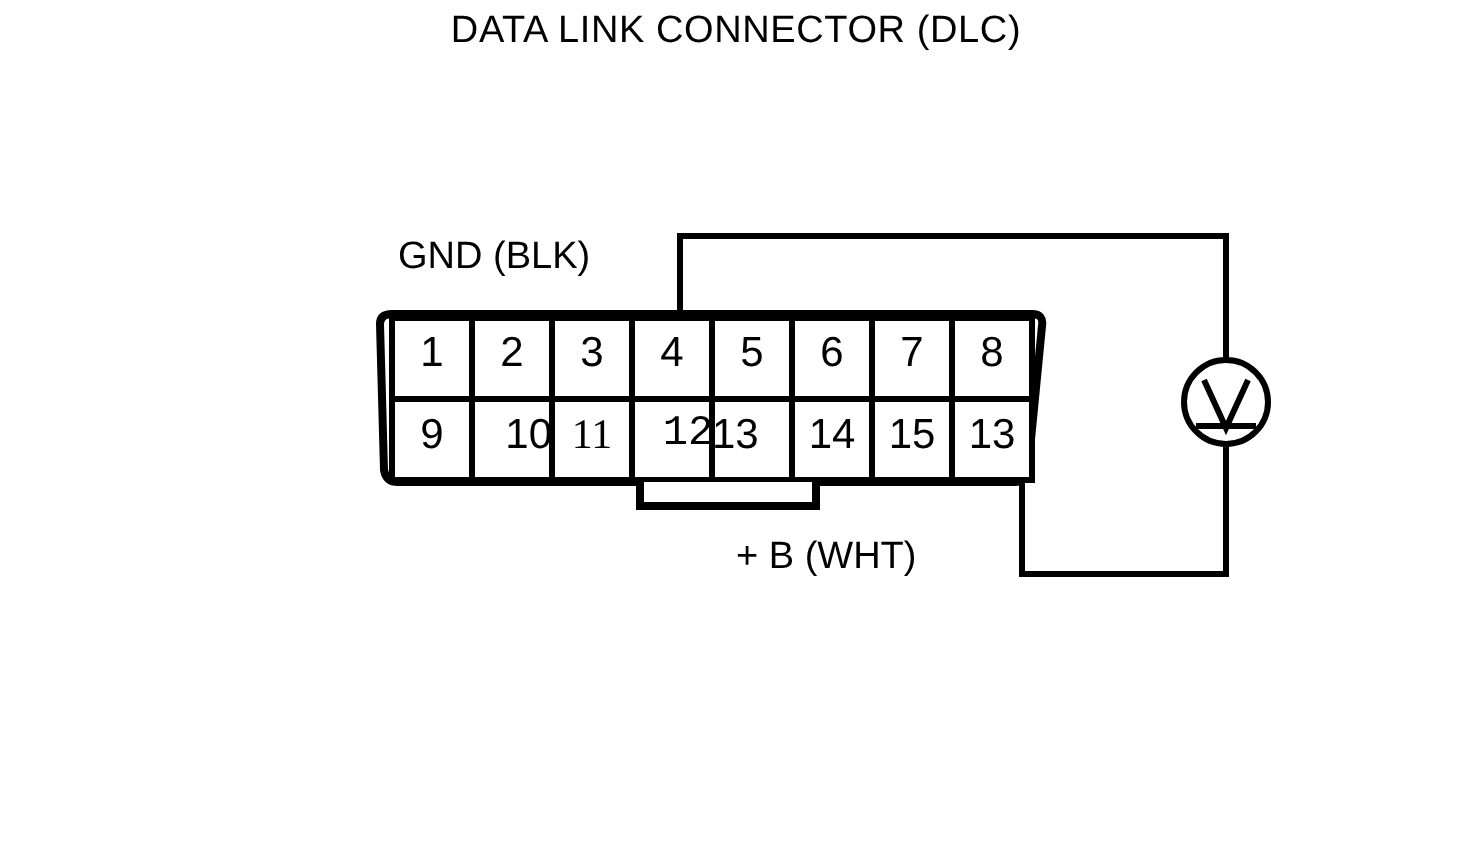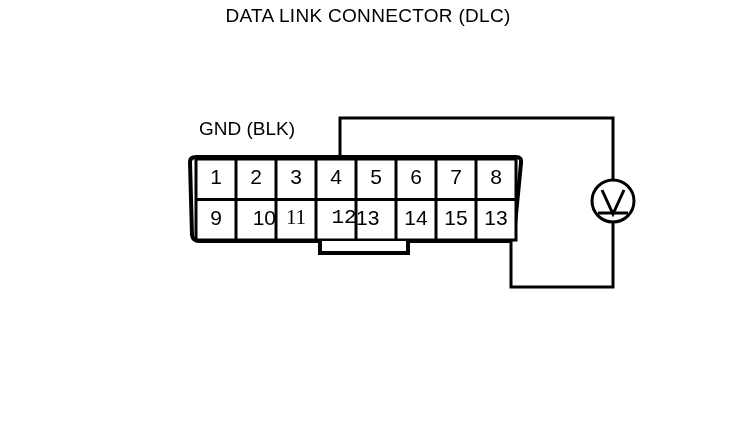--- a/index.html
+++ b/index.html
@@ -72,20 +72,21 @@
 </style>
 </head>
 <body>
 
 <div id="stage">
 
   <div class="txt" id="title-text">DATA LINK CONNECTOR (DLC)</div>
 
   <div class="txt" id="gnd-label">GND (BLK)</div>
 
+  <div class="txt" id="plusb-label">+ B (WHT)</div>
 
   <svg class="svg-layer" viewBox="0 0 736 432" xmlns="http://www.w3.org/2000/svg">
 
     <g fill="none" stroke="#000000" stroke-width="3">
       <path d="M 340,160 L 340,118 L 613,118 L 613,180"></path>
     </g>
 
     <g fill="none" stroke="#000000" stroke-width="3">
       <path d="M 511,240 L 511,287 L 613,287 L 613,222"></path>
     </g>

